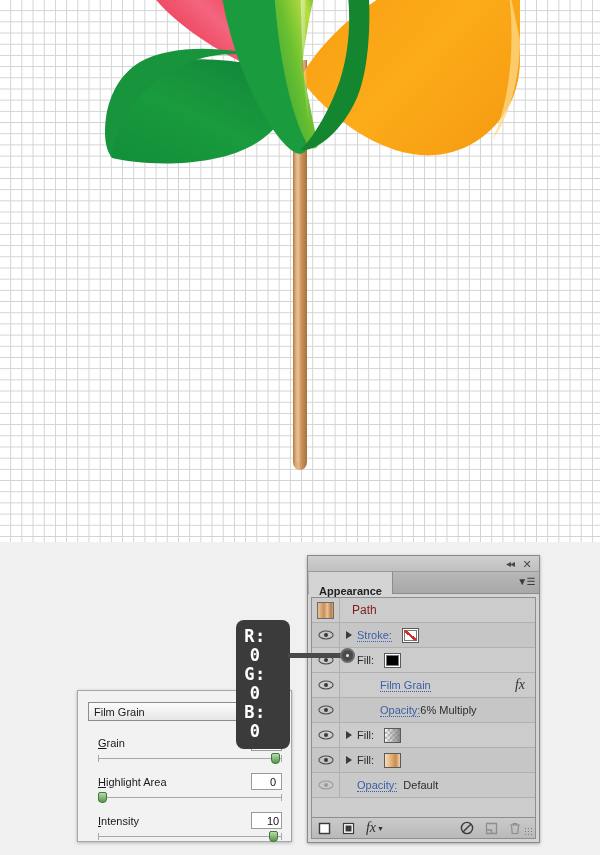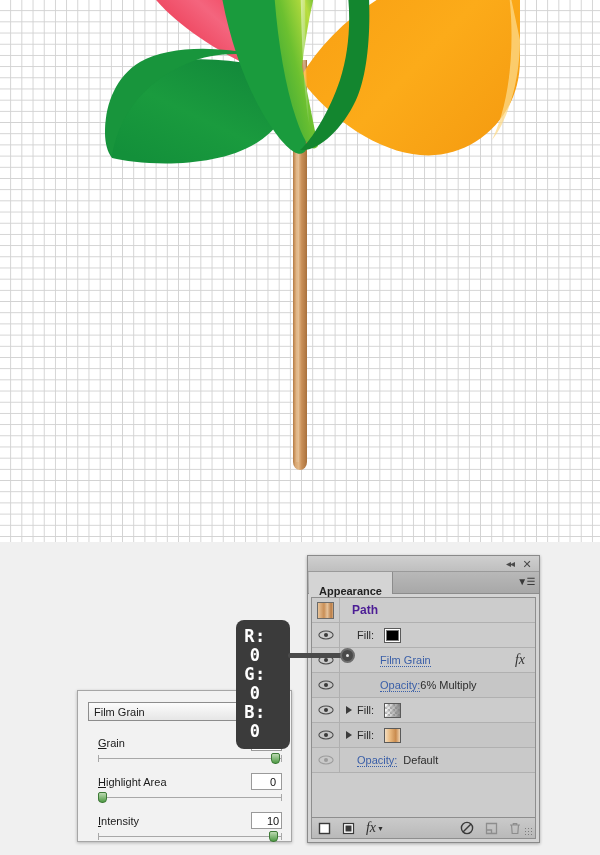--- a/index.html
+++ b/index.html
@@ -118,21 +118,21 @@
     display: flex; align-items: center; justify-content: center;
   }
   .path-thumb {
     width: 17px; height: 17px;
     border: 1px solid #6b6b6b;
     background: linear-gradient(to right,#e8c49a,#c98f57 40%,#e6c39c 62%,#b97c45 88%,#d8a97a);
   }
   .row-label {
     color: #2c2c2c; font-size: 11px;
   }
-  .row-label.bold { font-weight: bold; color: #4c1d95; font-size: 12px; margin-left: 12px; }
+  .row-label.bold { font-weight: normal; color: #7f1d1d; font-size: 12px; margin-left: 12px; }
   .link {
     color: #3a5fa8; font-size: 11px;
     border-bottom: 1px dotted #3a5fa8;
     cursor: pointer;
   }
   .plain-label { color: #2c2c2c; font-size: 11px; }
   .indent-1 { margin-left: 17px; }
   .indent-2 { margin-left: 40px; }
 
   .swatch {
@@ -392,20 +392,33 @@
 
     <div class="panel-body">
 
       <div class="row">
         <div class="thumb-cell">
           <div class="path-thumb"></div>
         </div>
         <div class="row-label bold">Path</div>
       </div>
 
+      <div class="row alt">
+        <div class="col-eye">
+          <svg class="eye" viewBox="0 0 18 11">
+              <ellipse cx="9" cy="5.5" rx="8" ry="4.4" fill="none" stroke="#4a4a4a" stroke-width="1.2"></ellipse>
+              <circle cx="9" cy="5.5" r="2.3" fill="#3a3a3a"></circle>
+            </svg>
+        </div>
+        <div class="col-tri">
+            <div class="tri"></div>
+          </div>
+        <div class="link">Stroke:</div>
+        <div class="swatch inner sw-none"></div>
+      </div>
 
       <div class="row">
         <div class="col-eye">
           <svg class="eye" viewBox="0 0 18 11">
               <ellipse cx="9" cy="5.5" rx="8" ry="4.4" fill="none" stroke="#4a4a4a" stroke-width="1.2"></ellipse>
               <circle cx="9" cy="5.5" r="2.3" fill="#3a3a3a"></circle>
             </svg>
         </div>
         <div class="col-tri"></div>
         <div class="plain-label">Fill:</div>

